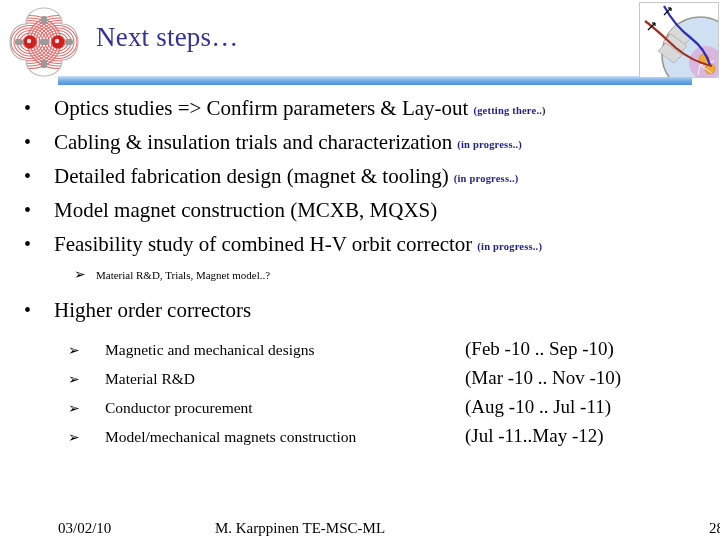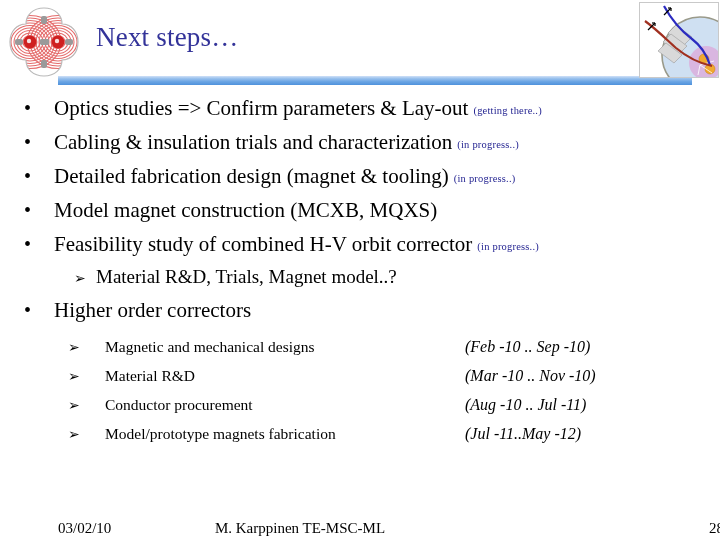--- a/index.html
+++ b/index.html
@@ -85,21 +85,21 @@
     font-size: 20px;
     line-height: 1;
     color: #000000;
   }
   .bullet-row .btext {
     font-size: 21px;
     white-space: nowrap;
   }
   .annot {
     font-size: 10.5px;
-    font-weight: normal;
+    font-weight: bold;
     color: #1f1f8f;
     font-family: "Liberation Serif", "DejaVu Serif", serif;
     margin-left: 5px;
     letter-spacing: 0.2px;
     vertical-align: 1px;
   }
 
   
   #sub-material-row {
     position: relative;
@@ -108,21 +108,21 @@
     padding-left: 74px;
     height: 32px;
   }
   #sub-material-row .marker {
     width: 22px;
     flex: 0 0 22px;
     font-size: 14px;
     color: #000000;
   }
   #sub-material-row .stext {
-    font-size: 19px;
+    font-size: 11px;
     white-space: nowrap;
   }
 
   
   #schedule-table {
     position: relative;
     margin-top: 6px;
     padding-left: 68px;
   }
   .sched-row {
@@ -137,23 +137,22 @@
     color: #000000;
   }
   .sched-row .task {
     width: 360px;
     flex: 0 0 360px;
     font-size: 15.5px;
     white-space: nowrap;
     margin-left: 15px;
   }
   .sched-row .period {
-    font-size: 16px;
-    white-space: nowrap;
-    font-style: italic;
+    font-size: 19px;
+    white-space: nowrap;
   }
 
   
   #slide-footer {
     position: absolute;
     left: 0;
     top: 518px;
     width: 720px;
     height: 22px;
     font-size: 15px;
@@ -323,21 +322,21 @@
       <span class="task">Material R&amp;D</span>
       <span class="period">(Mar -10 .. Nov -10)</span>
     </div>
     <div class="sched-row">
       <span class="marker">➢</span>
       <span class="task">Conductor procurement</span>
       <span class="period">(Aug -10 .. Jul -11)</span>
     </div>
     <div class="sched-row">
       <span class="marker">➢</span>
-      <span class="task">Model/prototype magnets fabrication</span>
+      <span class="task">Model/mechanical magnets construction</span>
       <span class="period">(Jul -11..May -12)</span>
     </div>
   </div>
 </div>
 
 <div id="slide-footer">
   <span id="footer-date">03/02/10</span>
   <span id="footer-author">M. Karppinen TE-MSC-ML</span>
   <span id="footer-page">28</span>
 </div>

